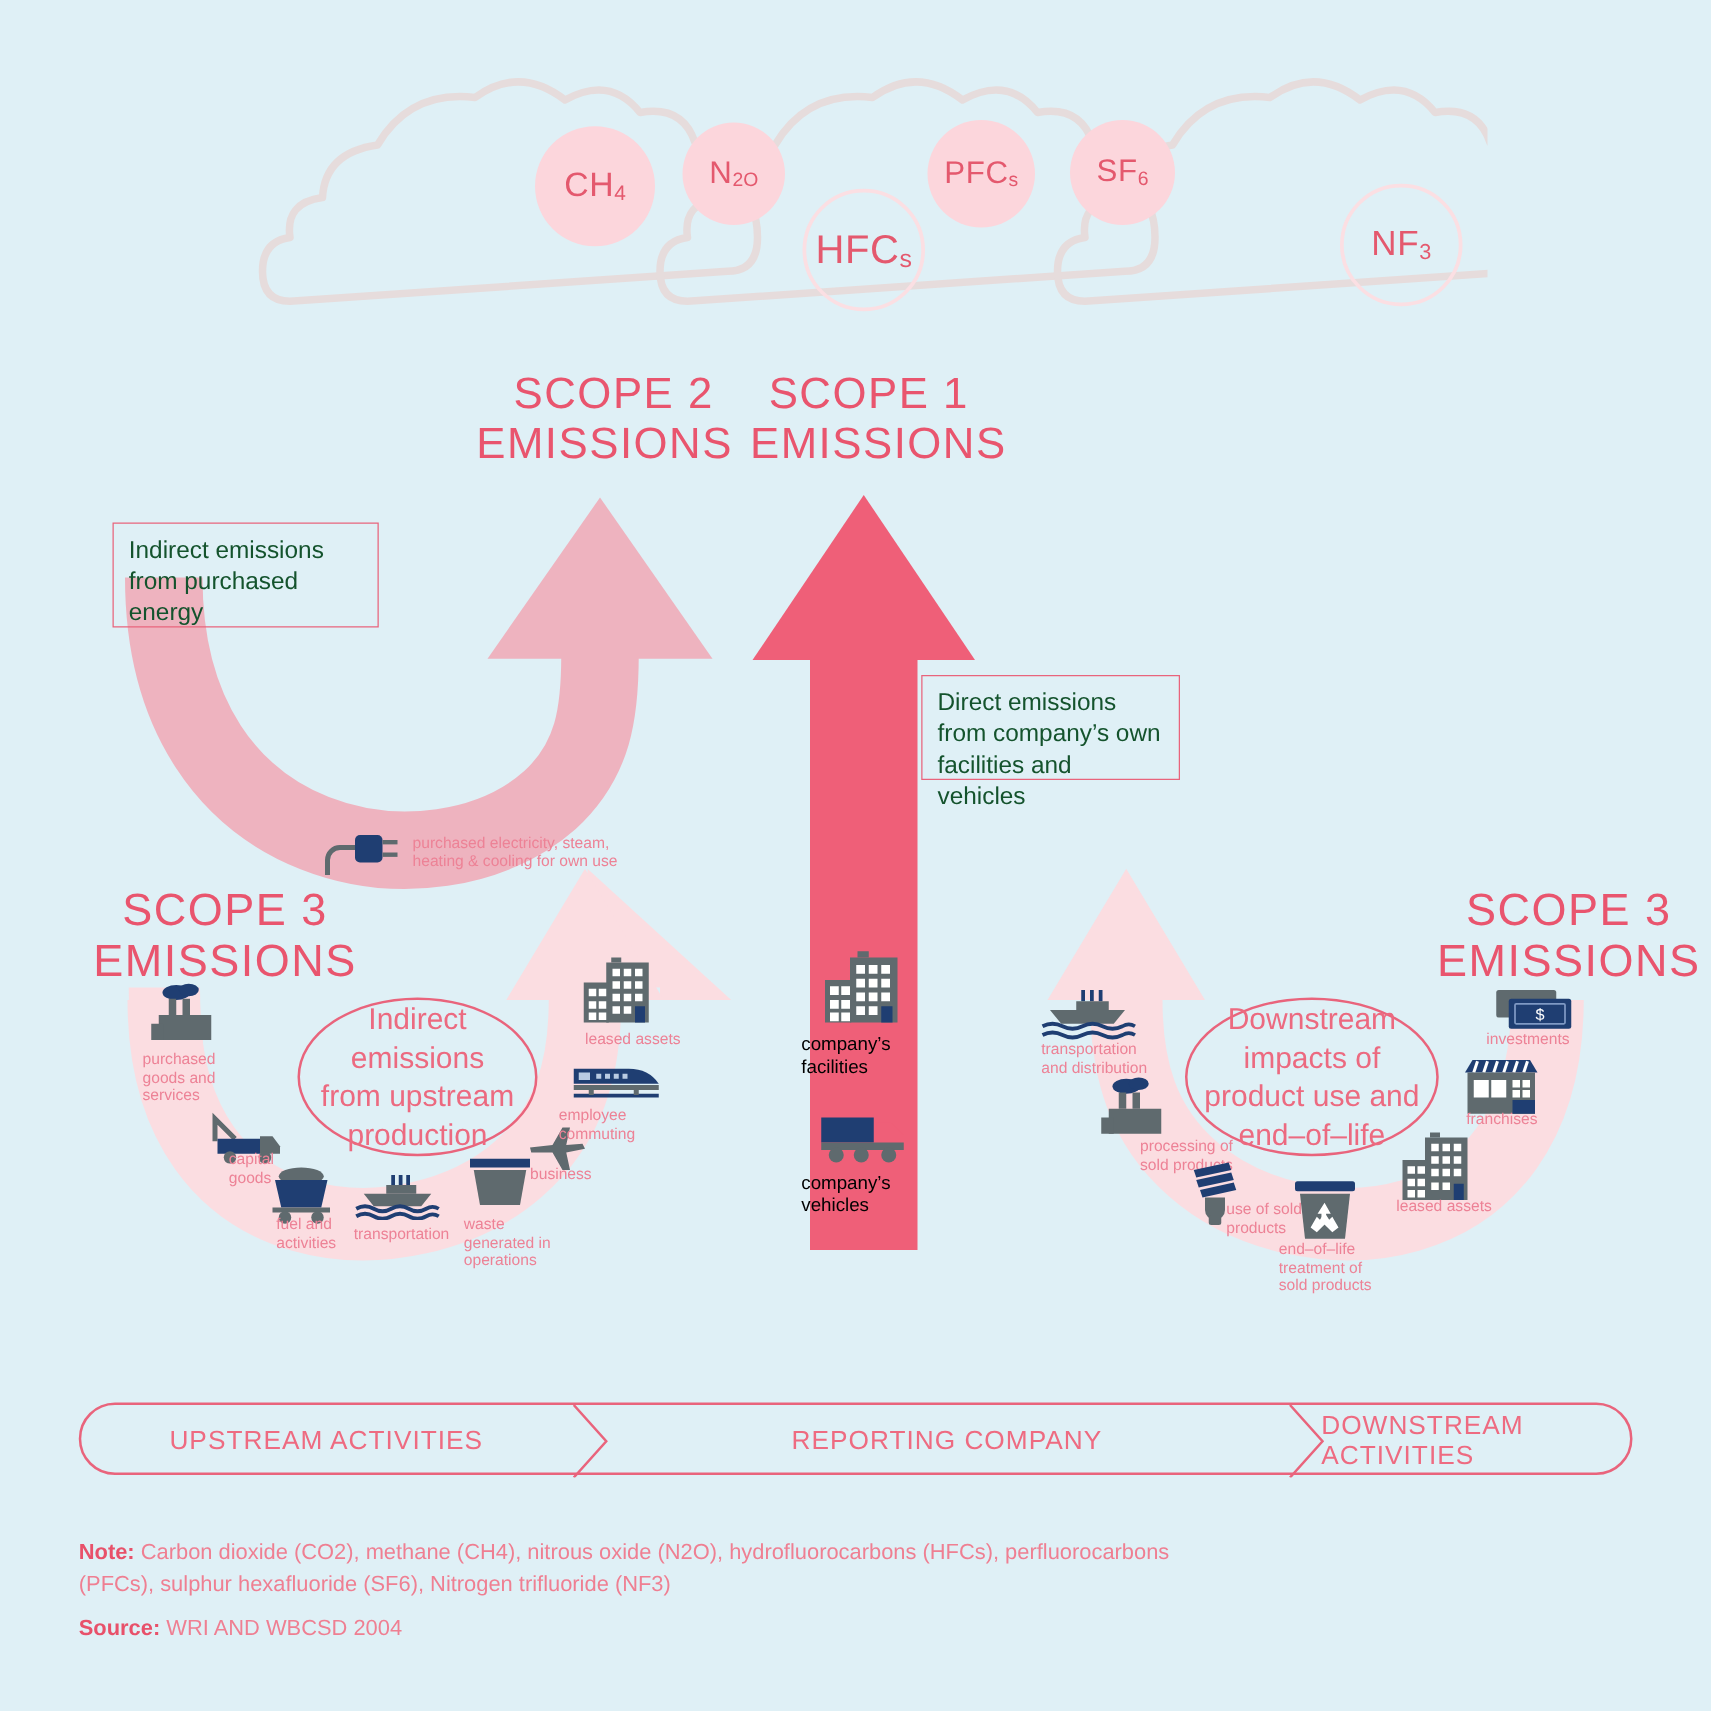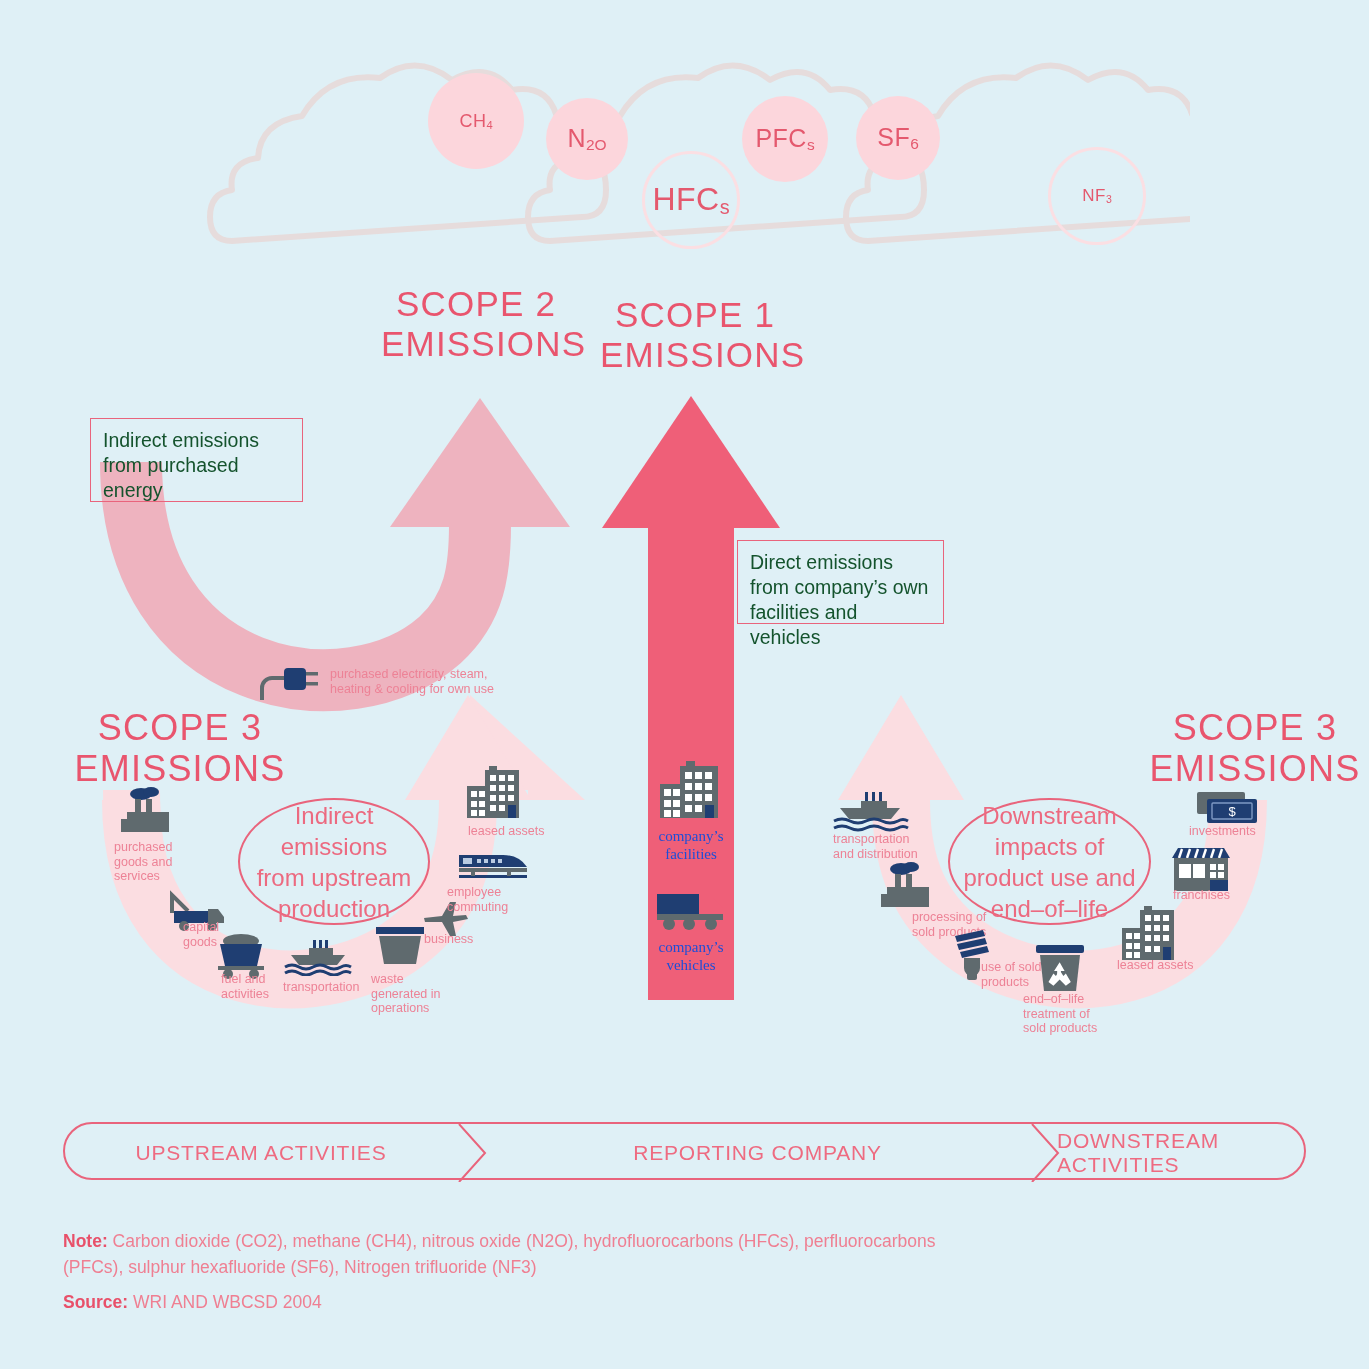--- a/index.html
+++ b/index.html
@@ -45,21 +45,21 @@
     display:flex;align-items:center;justify-content:center;
     color:#ec6a80;font-size:24px;line-height:31px;text-align:center;
     white-space:pre-line;box-sizing:border-box;
   }
 
   
   .cap{
     position:absolute;color:#ed8296;font-size:12.5px;line-height:14.5px;
     white-space:pre-line;
   }
-  .cap.white{color:#1d4ed8;font-size:15px;line-height:18px;text-align:center;font-family:Liberation Serif, serif;}
+  .cap.white{color:#000000;font-size:15px;line-height:18px;}
 
   
   #banner{
     position:absolute;left:63px;top:1122px;width:1243px;height:58px;
     border:2px solid #e9647c;border-radius:29px;box-sizing:border-box;
   }
   .chev{position:absolute;top:0;width:36px;height:58px;}
   .banner-label{
     position:absolute;top:0;height:58px;display:flex;align-items:center;justify-content:center;
     color:#ee6b81;font-size:21px;letter-spacing:.8px;
@@ -84,41 +84,41 @@
 
       <path d="M32 186 q-22 0 -22 -24 q0 -24 22 -27 q-4 -28 26 -32 q2 -36 44 -42 q26 -44 78 -38 q36 -26 72 2 q36 -20 60 10 q34 -6 44 24 q32 6 30 38 q20 8 20 38 q0 27 -24 27 z"></path>
 
       <path d="M350 186 q-22 0 -22 -24 q0 -24 22 -27 q-4 -28 26 -32 q2 -36 44 -42 q26 -44 78 -38 q36 -26 72 2 q36 -20 60 10 q34 -6 44 24 q32 6 30 38 q20 8 20 38 q0 27 -24 27 z"></path>
 
       <path d="M668 186 q-22 0 -22 -24 q0 -24 22 -27 q-4 -28 26 -32 q2 -36 44 -42 q26 -44 78 -38 q36 -26 72 2 q36 -20 60 10 q34 -6 44 24 q32 6 30 38 q20 8 20 38 q0 27 -24 27 z"></path>
     </g>
   </svg>
 
 
-  <div class="gas" style="left:428px;top:73px;width:96px;height:96px;font-size:18px;">
+  <div class="gas" style="left:428px;top:101px;width:96px;height:96px;font-size:27px;">
     <span><span>CH</span><span class="sub">4</span></span>
   </div>
 
   <div class="gas" style="left:546px;top:98px;width:82px;height:82px;font-size:25px;">
     <span><span>N</span><span class="sub">2O</span></span>
   </div>
 
   <div class="gas outline" style="left:642px;top:151px;width:92px;height:92px;font-size:32px;">
     <span><span>HFC</span><span class="sub">s</span></span>
   </div>
 
   <div class="gas" style="left:742px;top:96px;width:86px;height:86px;font-size:25px;justify-content:center;">
     <span><span>PFC</span><span class="sub">s</span></span>
   </div>
 
   <div class="gas" style="left:856px;top:96px;width:84px;height:84px;font-size:25px;">
     <span><span>SF</span><span class="sub">6</span></span>
   </div>
 
-  <div class="gas outline" style="left:1048px;top:147px;width:92px;height:92px;font-size:17px;">
+  <div class="gas outline" style="left:1072px;top:147px;width:92px;height:92px;font-size:28px;">
     <span><span>NF</span><span class="sub">3</span></span>
   </div>
 
   <svg class="abs" style="left:0;top:0;" width="1369" height="1369" viewBox="0 0 1369 1369">
 
     <path d="M103 790 C 103 1010, 300 1010, 400 960 L 400 1020 L 400 960 C 470 925, 470 880, 470 800
              L 413 800 L 470 800 L 470 790 L 528 790 L 528 800 L 585 800 L 470 695
              L 470 790 C 470 880, 470 925, 400 960 C 300 1010, 160 1000, 160 790 Z" fill="#fbdde1"></path>
 
     <path fill="none" stroke="#fbdde1" stroke-width="58" d="M131 800 C 131 1005, 330 1010, 415 935 C 455 900, 468 855, 468 800"></path>
@@ -127,21 +127,21 @@
     <path fill="none" stroke="#fbdde1" stroke-width="58" d="M1238 800 C 1238 1005, 1039 1010, 954 935 C 914 900, 901 855, 901 800"></path>
     <polygon fill="#fbdde1" points="901,695 964,800 838,800"></polygon>
 
     <path fill="none" stroke="#eeb3bf" stroke-width="62" d="M131 462 C 131 690, 350 720, 440 640 C 475 608, 480 570, 480 524"></path>
     <polygon fill="#eeb3bf" points="480,398 570,527 390,527"></polygon>
 
     <rect x="648" y="525" width="86" height="475" fill="#ef5f78"></rect>
     <polygon fill="#ef5f78" points="691,396 780,528 602,528"></polygon>
   </svg>
 
-  <div class="scope-title" style="left:381px;top:284px;width:190px;">SCOPE 2
+  <div class="scope-title" style="left:381px;top:295px;width:190px;text-align:right;">SCOPE 2
 EMISSIONS</div>
   <div class="scope-title" style="left:600px;top:295px;width:190px;">SCOPE 1
 EMISSIONS</div>
   <div class="scope-title lg" style="left:65px;top:707px;width:230px;">SCOPE 3
 EMISSIONS</div>
   <div class="scope-title lg" style="left:1140px;top:707px;width:230px;">SCOPE 3
 EMISSIONS</div>
 
   <div class="callout" style="left:90px;top:418px;width:213px;height:84px;">Indirect emissions
 from purchased

